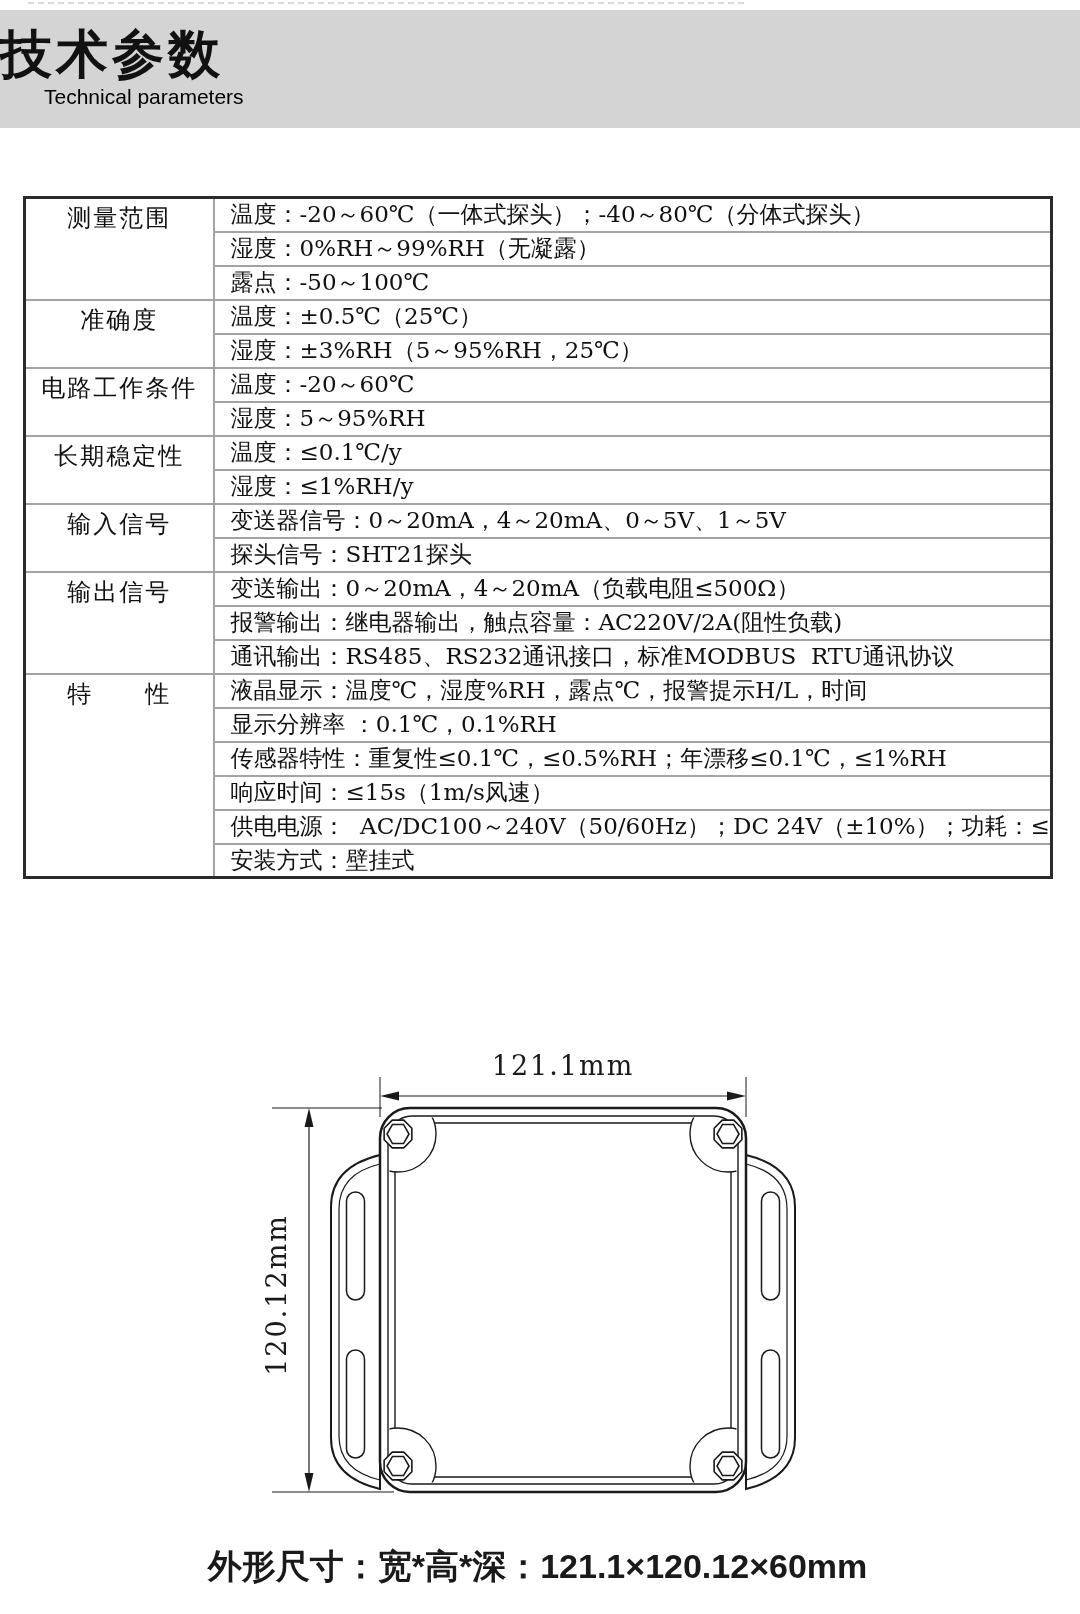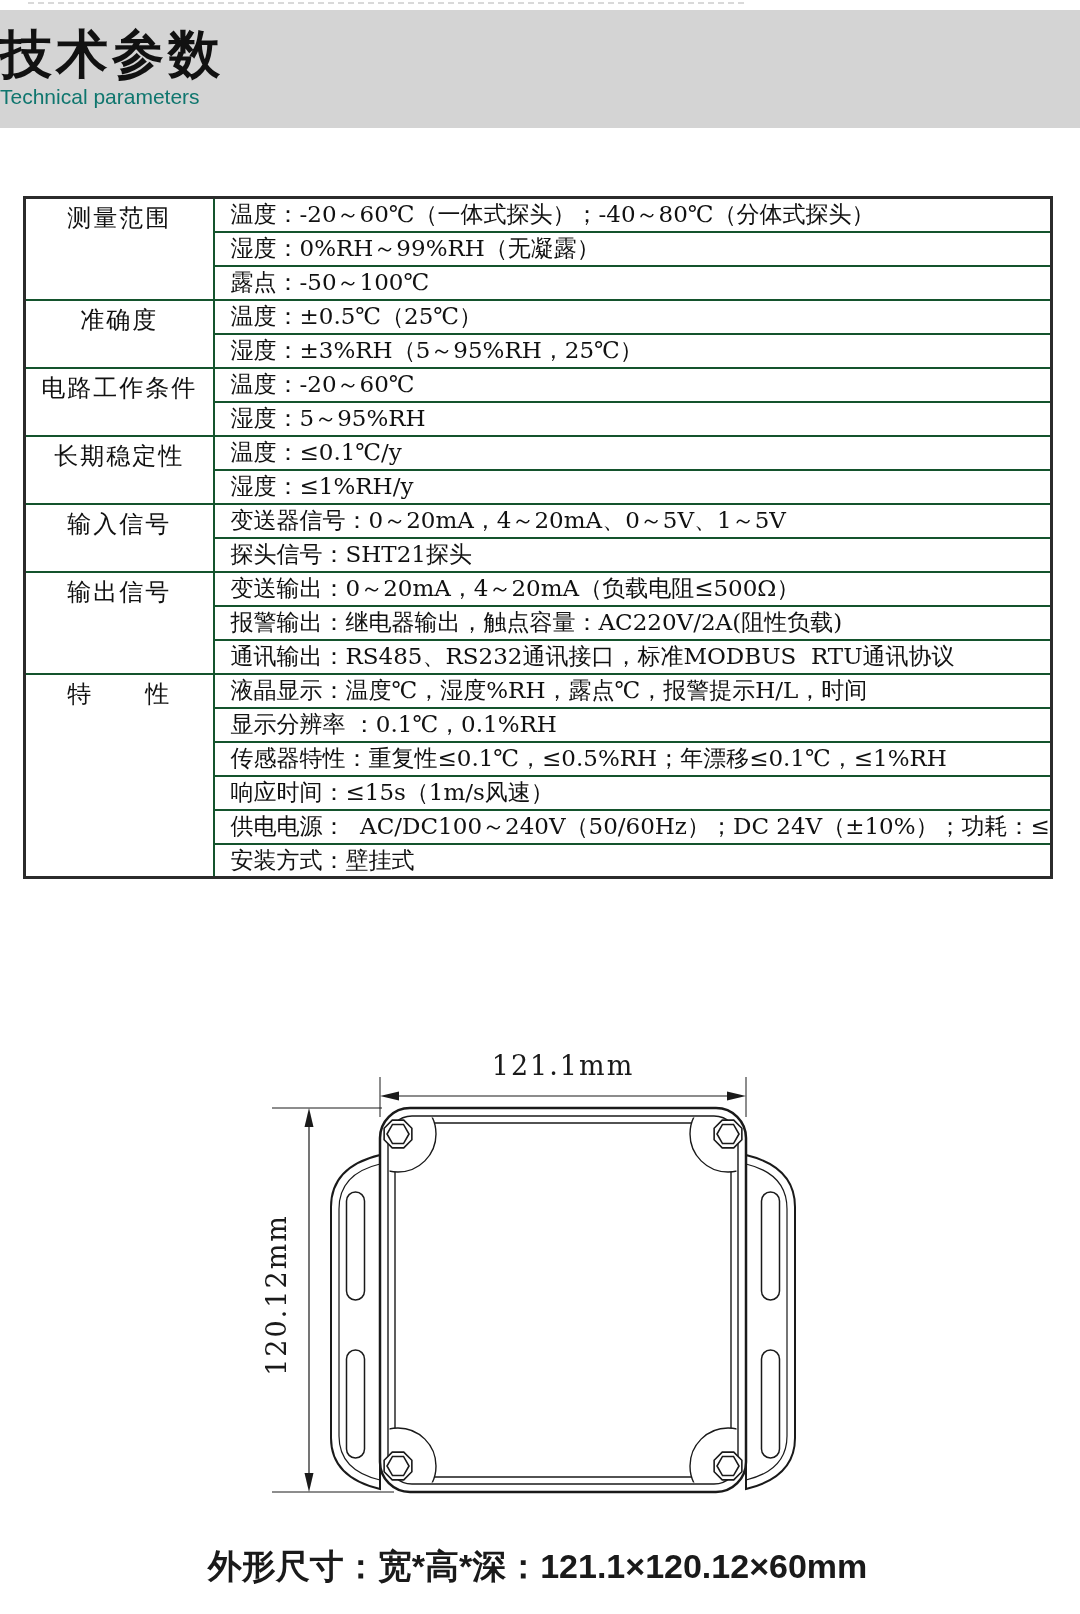--- a/index.html
+++ b/index.html
@@ -17,31 +17,31 @@
   .banner{
     position:absolute;top:10px;left:0;width:1080px;height:118px;
     background:#d4d4d4;text-align:left;
   }
   .banner .title{
     margin-top:14px;font-family:"Liberation Sans","DejaVu Sans",sans-serif;
     font-weight:bold;font-size:52px;line-height:60px;letter-spacing:4px;color:#111111;
   }
   .banner .subtitle{
     margin-top:0px;font-family:"Liberation Sans","DejaVu Sans",sans-serif;
-    font-size:21px;line-height:26px;color:#0f766e;
+    font-size:21px;line-height:26px;color:#000000;padding-left:44px;
   }
   
   table.spec{
     position:absolute;top:196px;left:23px;width:1030px;
     border-collapse:collapse;table-layout:fixed;
     border:3px solid #2b2b2b;
   }
   table.spec col.c1{width:189px;}
   table.spec th,table.spec td{
-    border:2px solid #14532d;height:34px;box-sizing:border-box;
+    border:2px solid #a3a3a3;height:34px;box-sizing:border-box;
   }
   table.spec th{
     font-weight:400;font-size:24px;letter-spacing:2px;
     text-align:center;vertical-align:top;padding-top:3px;color:#111111;
   }
   table.spec td{
     font-size:23px;padding:0 20px 0 16px;vertical-align:middle;
     white-space:pre;overflow:hidden;color:#111111;
   }
   

